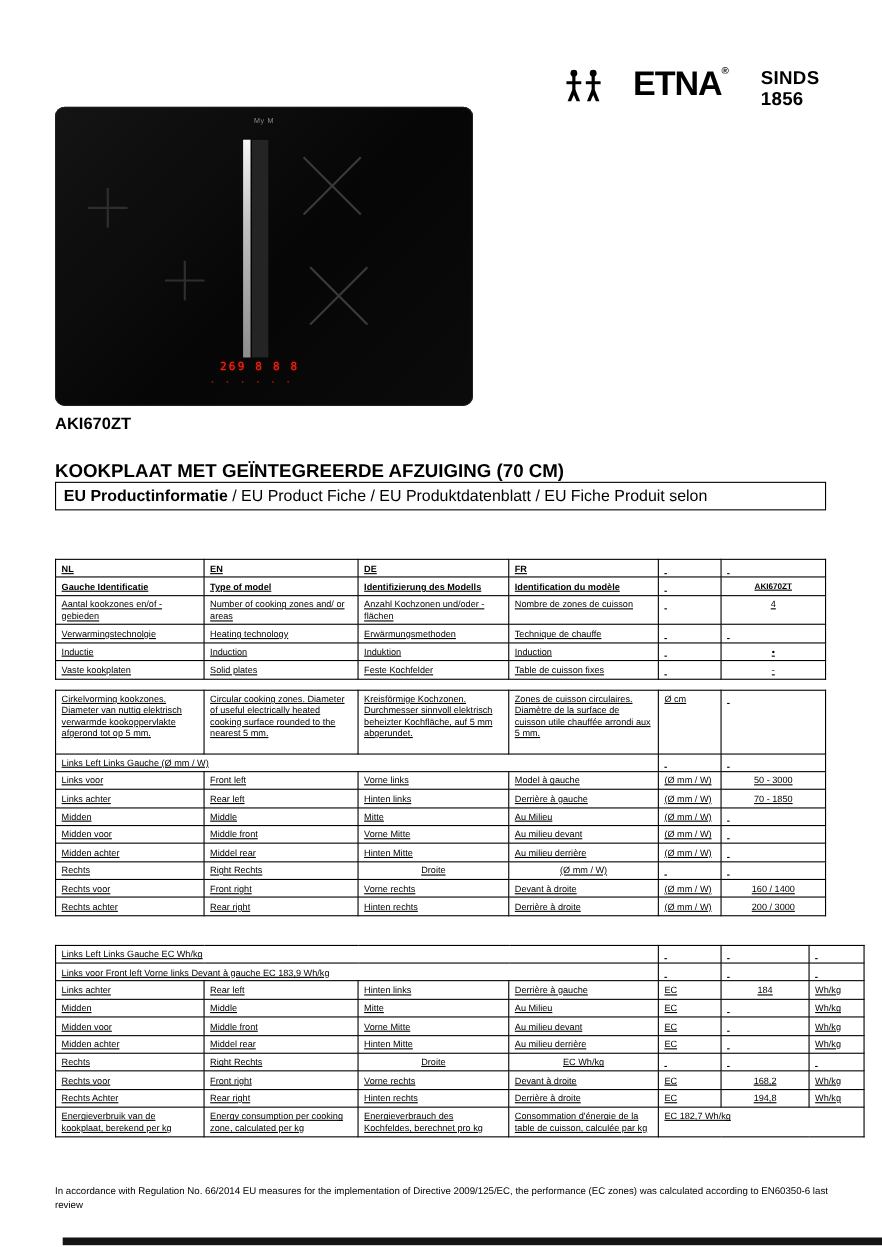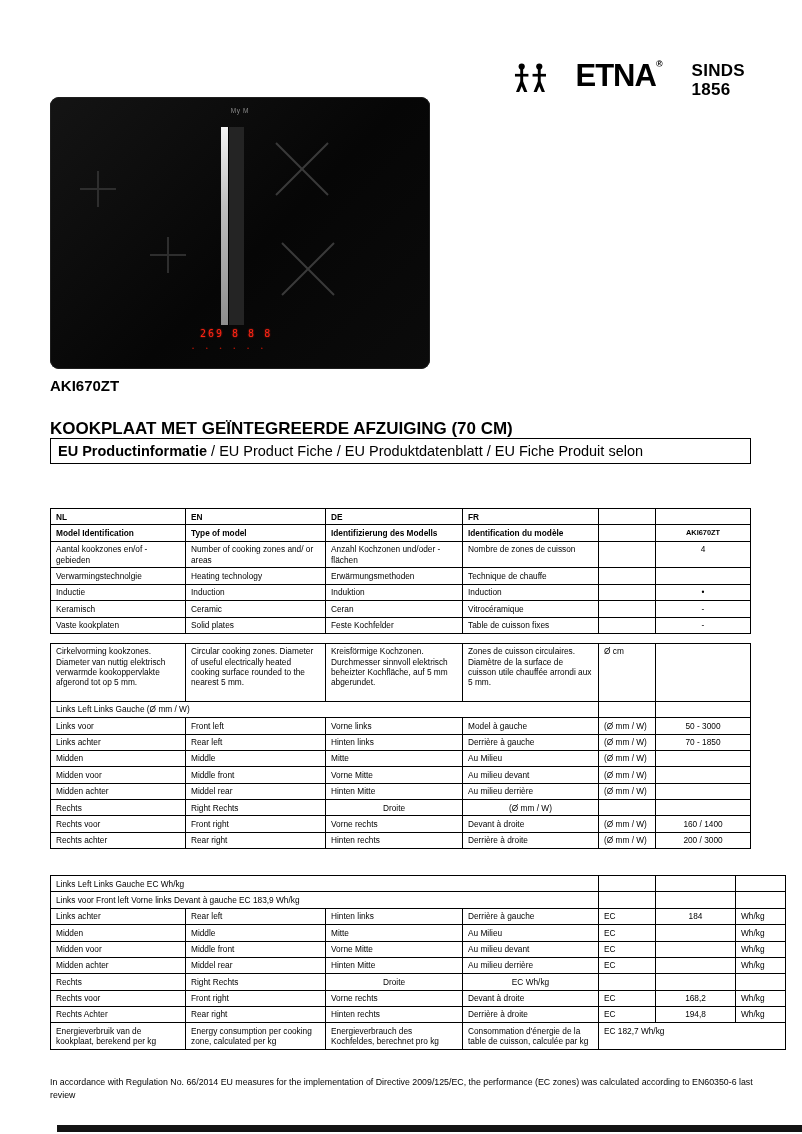--- a/index.html
+++ b/index.html
@@ -32,21 +32,21 @@
 
   
   .model-title { position:absolute; left:50px; top:377px; font-size:15px; font-weight:bold; }
   .subtitle { position:absolute; left:50px; top:419px; font-size:17px; font-weight:bold; }
   .titlebox { position:absolute; left:50px; top:438px; width:701px; border:1px solid #000;
               padding:4px 7px; font-size:14.5px; }
   .tb-bold { font-weight:bold; }
 
   
   .tables-wrap { position:absolute; left:50px; top:508px; }
-  table { border-collapse:collapse; table-layout:fixed; }
+  table { border-collapse:collapse; table-layout:fixed;text-decoration:underline; }
   td { border:1px solid #000; font-size:8.3px; line-height:1.25; padding:2.5px 5px;
        vertical-align:top; word-wrap:break-word; overflow:hidden; }
   td.b { font-weight:bold; }
   td.ctr { text-align:center; }
   td.sm { font-size:7.4px; }
   tr.tall td { height:58px; }
   .t1 { width:700px; }
   .t1b { margin-top:9px; }
   .t2 { width:735px; margin-top:26px; }
 
@@ -125,21 +125,21 @@
       <tbody>
           <tr>
             <td class="b">NL</td>
             <td class="b">EN</td>
             <td class="b">DE</td>
             <td class="b">FR</td>
             <td>&nbsp;</td>
             <td>&nbsp;</td>
           </tr>
           <tr>
-            <td class="b">Model Identification</td>
+            <td class="b">Gauche Identificatie</td>
             <td class="b">Type of model</td>
             <td class="b">Identifizierung des Modells</td>
             <td class="b">Identification du modèle</td>
             <td>&nbsp;</td>
             <td class="b ctr sm">AKI670ZT</td>
           </tr>
           <tr>
             <td>Aantal kookzones en/of - gebieden</td>
             <td>Number of cooking zones and/ or areas</td>
             <td>Anzahl Kochzonen und/oder -flächen</td>
@@ -155,28 +155,20 @@
             <td>&nbsp;</td>
             <td>&nbsp;</td>
           </tr>
           <tr>
             <td>Inductie</td>
             <td>Induction</td>
             <td>Induktion</td>
             <td>Induction</td>
             <td>&nbsp;</td>
             <td class="ctr">•</td>
-          </tr>
-          <tr>
-            <td>Keramisch</td>
-            <td>Ceramic</td>
-            <td>Ceran</td>
-            <td>Vitrocéramique</td>
-            <td>&nbsp;</td>
-            <td class="ctr">-</td>
           </tr>
           <tr>
             <td>Vaste kookplaten</td>
             <td>Solid plates</td>
             <td>Feste Kochfelder</td>
             <td>Table de cuisson fixes</td>
             <td>&nbsp;</td>
             <td class="ctr">-</td>
           </tr>
         </tbody>

